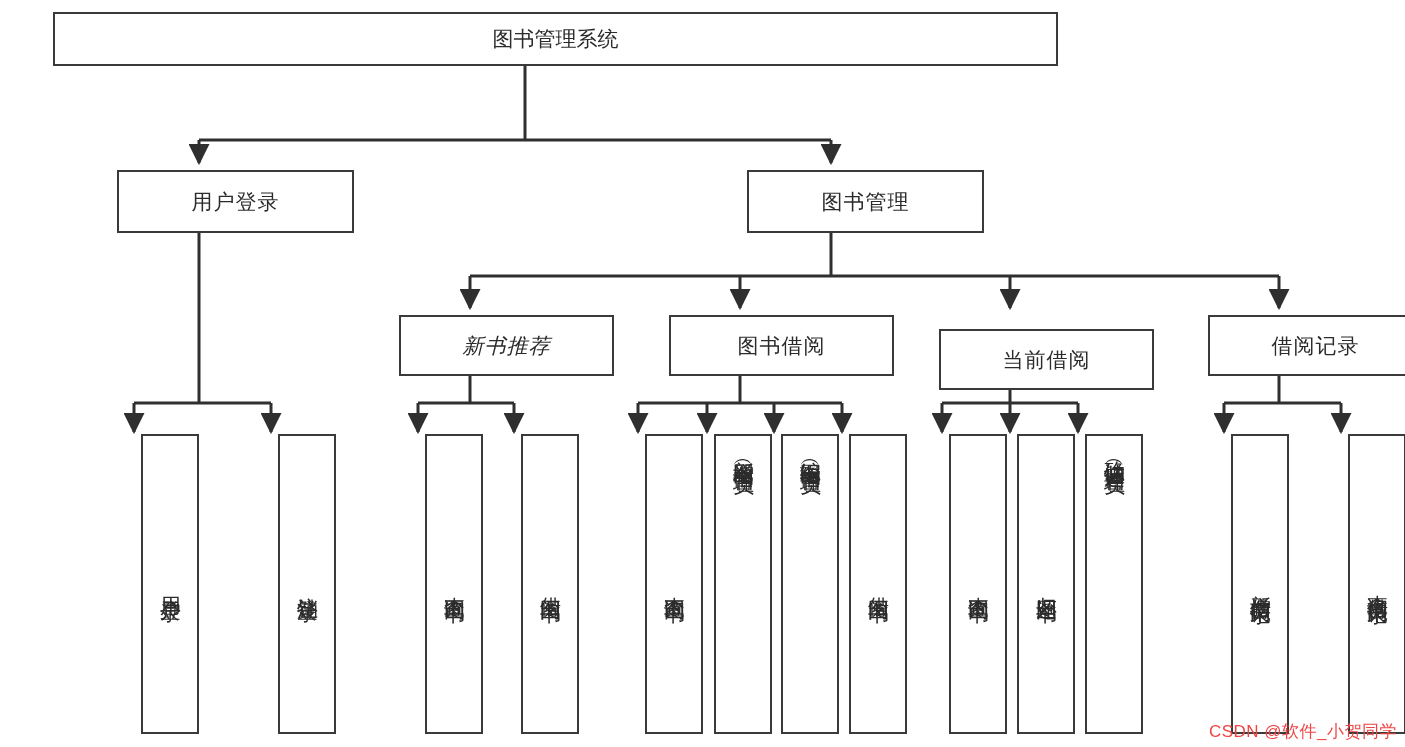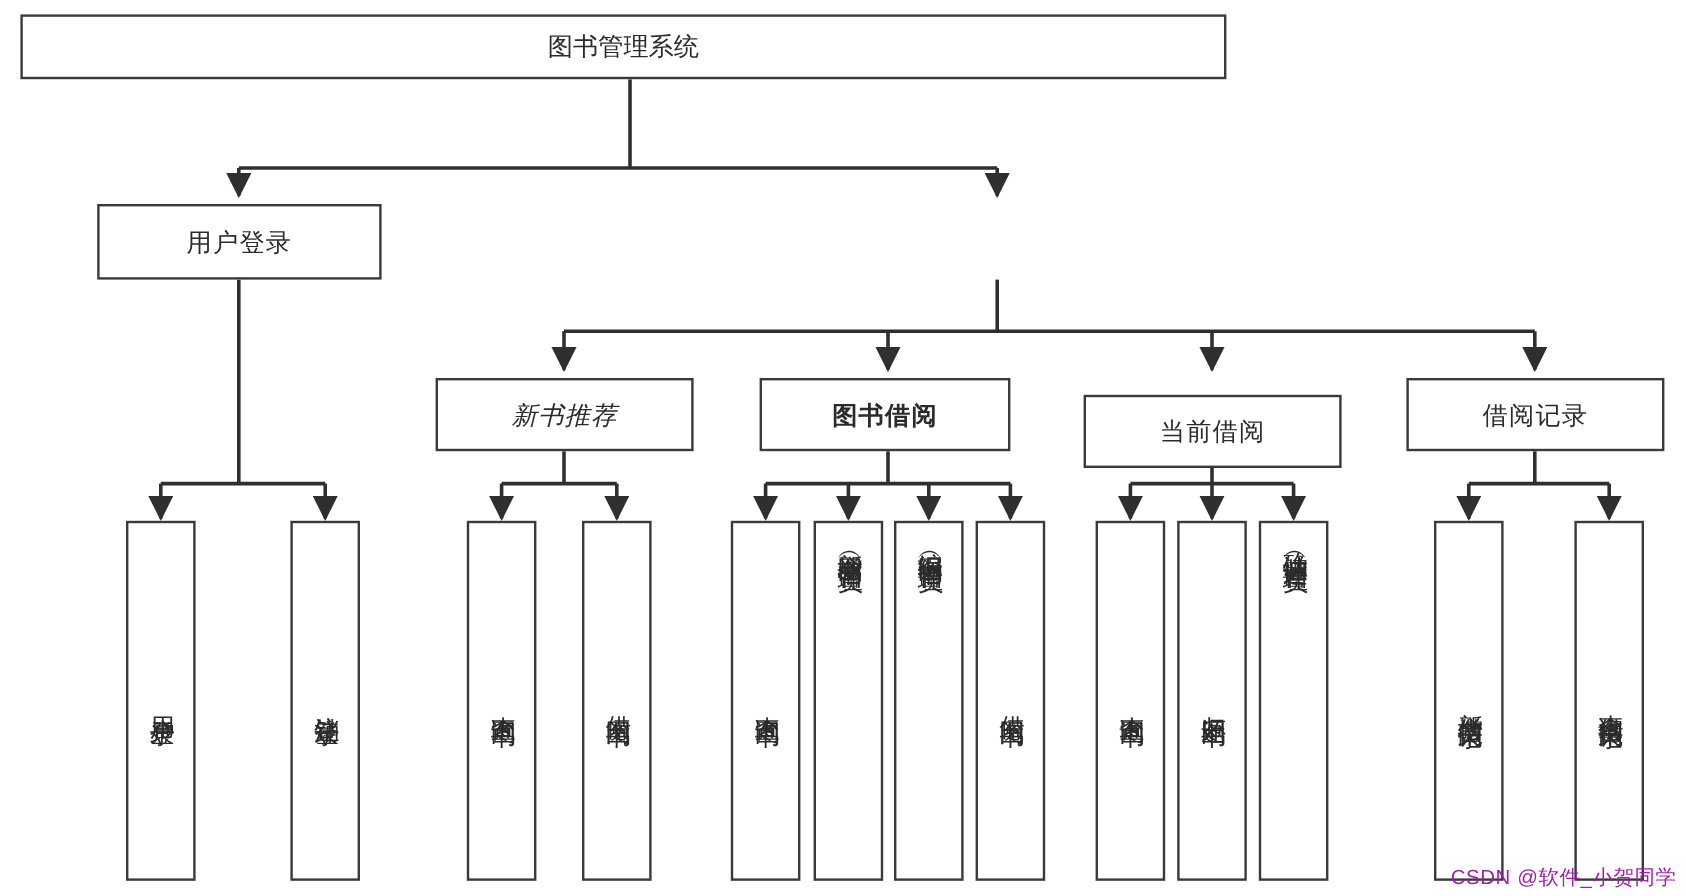--- a/index.html
+++ b/index.html
@@ -2,28 +2,28 @@
 <html><head>
 <meta charset="utf-8">
 <style>
   html,body{margin:0;padding:0;background:#ffffff;}
   body{width:1405px;height:747px;overflow:hidden;
        font-family:"Liberation Sans","DejaVu Sans",sans-serif;}
   #stage{position:relative;width:1405px;height:747px;background:#ffffff;}
   #wires{position:absolute;left:0;top:0;width:1405px;height:747px;}
   .node{position:absolute;box-sizing:border-box;background:#ffffff;
         border:2.5px solid #3a3a3a;display:flex;align-items:center;
-        justify-content:center;color:#2b2b2b;}
+        justify-content:center;color:#2b2b2b;margin-left:36px;}
   .node.h{font-size:21px;letter-spacing:1px;}
   .node.root{font-size:21px;}
   .node.v{writing-mode:vertical-rl;text-orientation:upright;
           font-size:21px;line-height:1.18;padding:8px 0;
           justify-content:flex-start;align-items:center;letter-spacing:2px;}
   .node.v.mid{justify-content:center;}
-  .watermark{position:absolute;right:8px;bottom:4px;color:#a21caf;
+  .watermark{position:absolute;right:8px;bottom:4px;color:#ef4444;
              font-size:17px;letter-spacing:.5px;white-space:nowrap;}
 </style>
 </head>
 <body>
 
 <div id="stage">
 
   <svg id="wires" viewBox="0 0 1405 747" width="1405" height="747">
     <defs>
       <marker id="arrow" viewBox="0 0 10 10" refX="9" refY="5" markerWidth="7" markerHeight="7" orient="auto-start-reverse">
@@ -70,23 +70,24 @@
       <path d="M 1279 376 L 1279 403"></path>
       <path d="M 1224 403 L 1341 403"></path>
       <path d="M 1224 403 L 1224 432" marker-end="url(#arrow)"></path>
       <path d="M 1341 403 L 1341 432" marker-end="url(#arrow)"></path>
     </g>
   </svg>
 
   <div class="node root" style="left:17px;top:12px;width:1005px;height:54px;">图书管理系统</div>
 
   <div class="node h" style="left:81px;top:170px;width:237px;height:63px;">用户登录</div>
+  <div class="node h" style="left:711px;top:170px;width:237px;height:63px;">图书管理</div>
 
   <div class="node h" style="left:363px;top:315px;width:215px;height:61px;font-style:italic;">新书推荐</div>
-  <div class="node h" style="left:633px;top:315px;width:209px;height:61px;font-weight:bold;">图书借阅</div>
+  <div class="node h" style="left:633px;top:315px;width:225px;height:61px;">图书借阅</div>
   <div class="node h" style="left:903px;top:329px;width:215px;height:61px;">当前借阅</div>
   <div class="node h" style="left:1172px;top:315px;width:215px;height:61px;">借阅记录</div>
 
   <div class="node v mid" style="left:105px;top:434px;width:58px;height:300px;">用户登录</div>
   <div class="node v mid" style="left:242px;top:434px;width:58px;height:300px;">注销登录</div>
 
   <div class="node v mid" style="left:389px;top:434px;width:58px;height:300px;">查询图书</div>
   <div class="node v mid" style="left:485px;top:434px;width:58px;height:300px;">借阅图书</div>
 
   <div class="node v mid" style="left:609px;top:434px;width:58px;height:300px;">查询图书</div>

